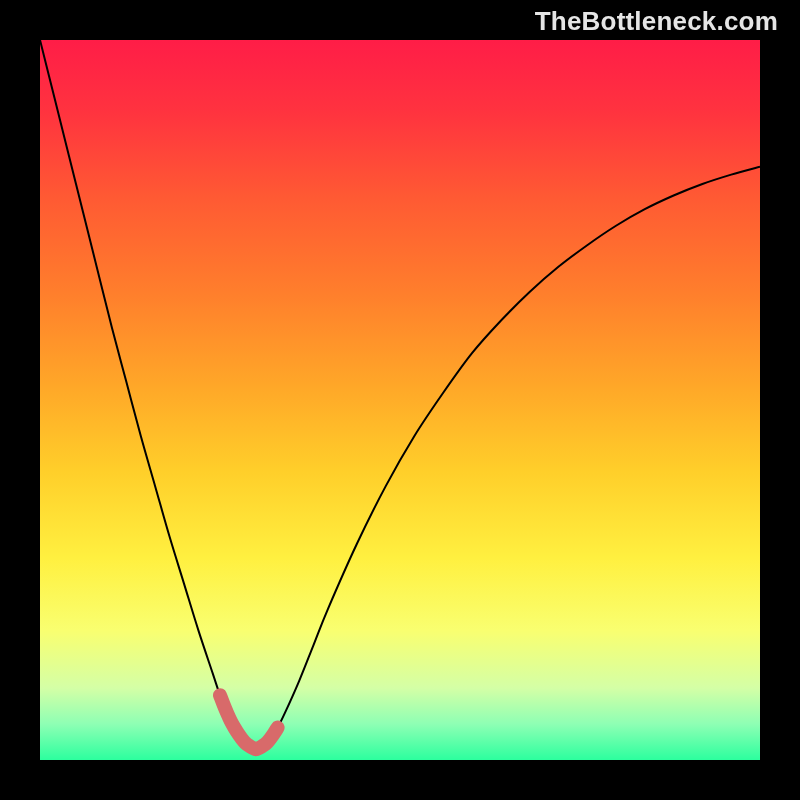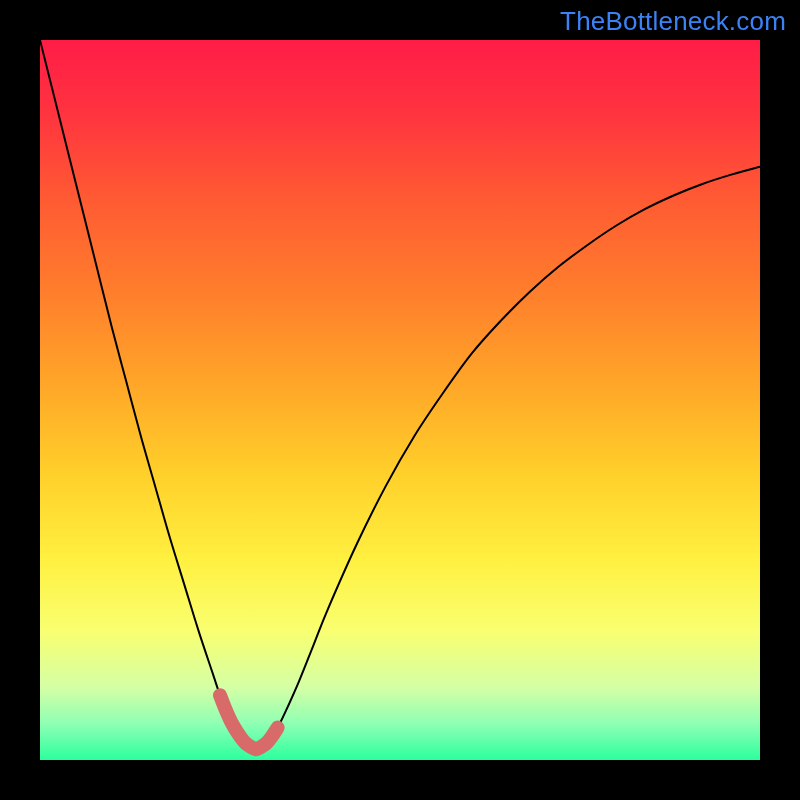--- a/index.html
+++ b/index.html
@@ -20,24 +20,24 @@
     position: absolute;
     left: 40px;
     top: 40px;
     width: 720px;
     height: 720px;
     overflow: hidden;
   }
   .watermark {
     position: absolute;
     top: 6px;
-    right: 14px;
-    color: #3b82f6;
+    right: 22px;
+    color: #e5e5e5;
     font-size: 26px;
-    font-weight: 400;
+    font-weight: 700;
     letter-spacing: 0.2px;
     user-select: none;
   }
   svg { display: block; }
 </style>
 </head>
 <body>
 
 <div class="frame">
   <div class="plot">

